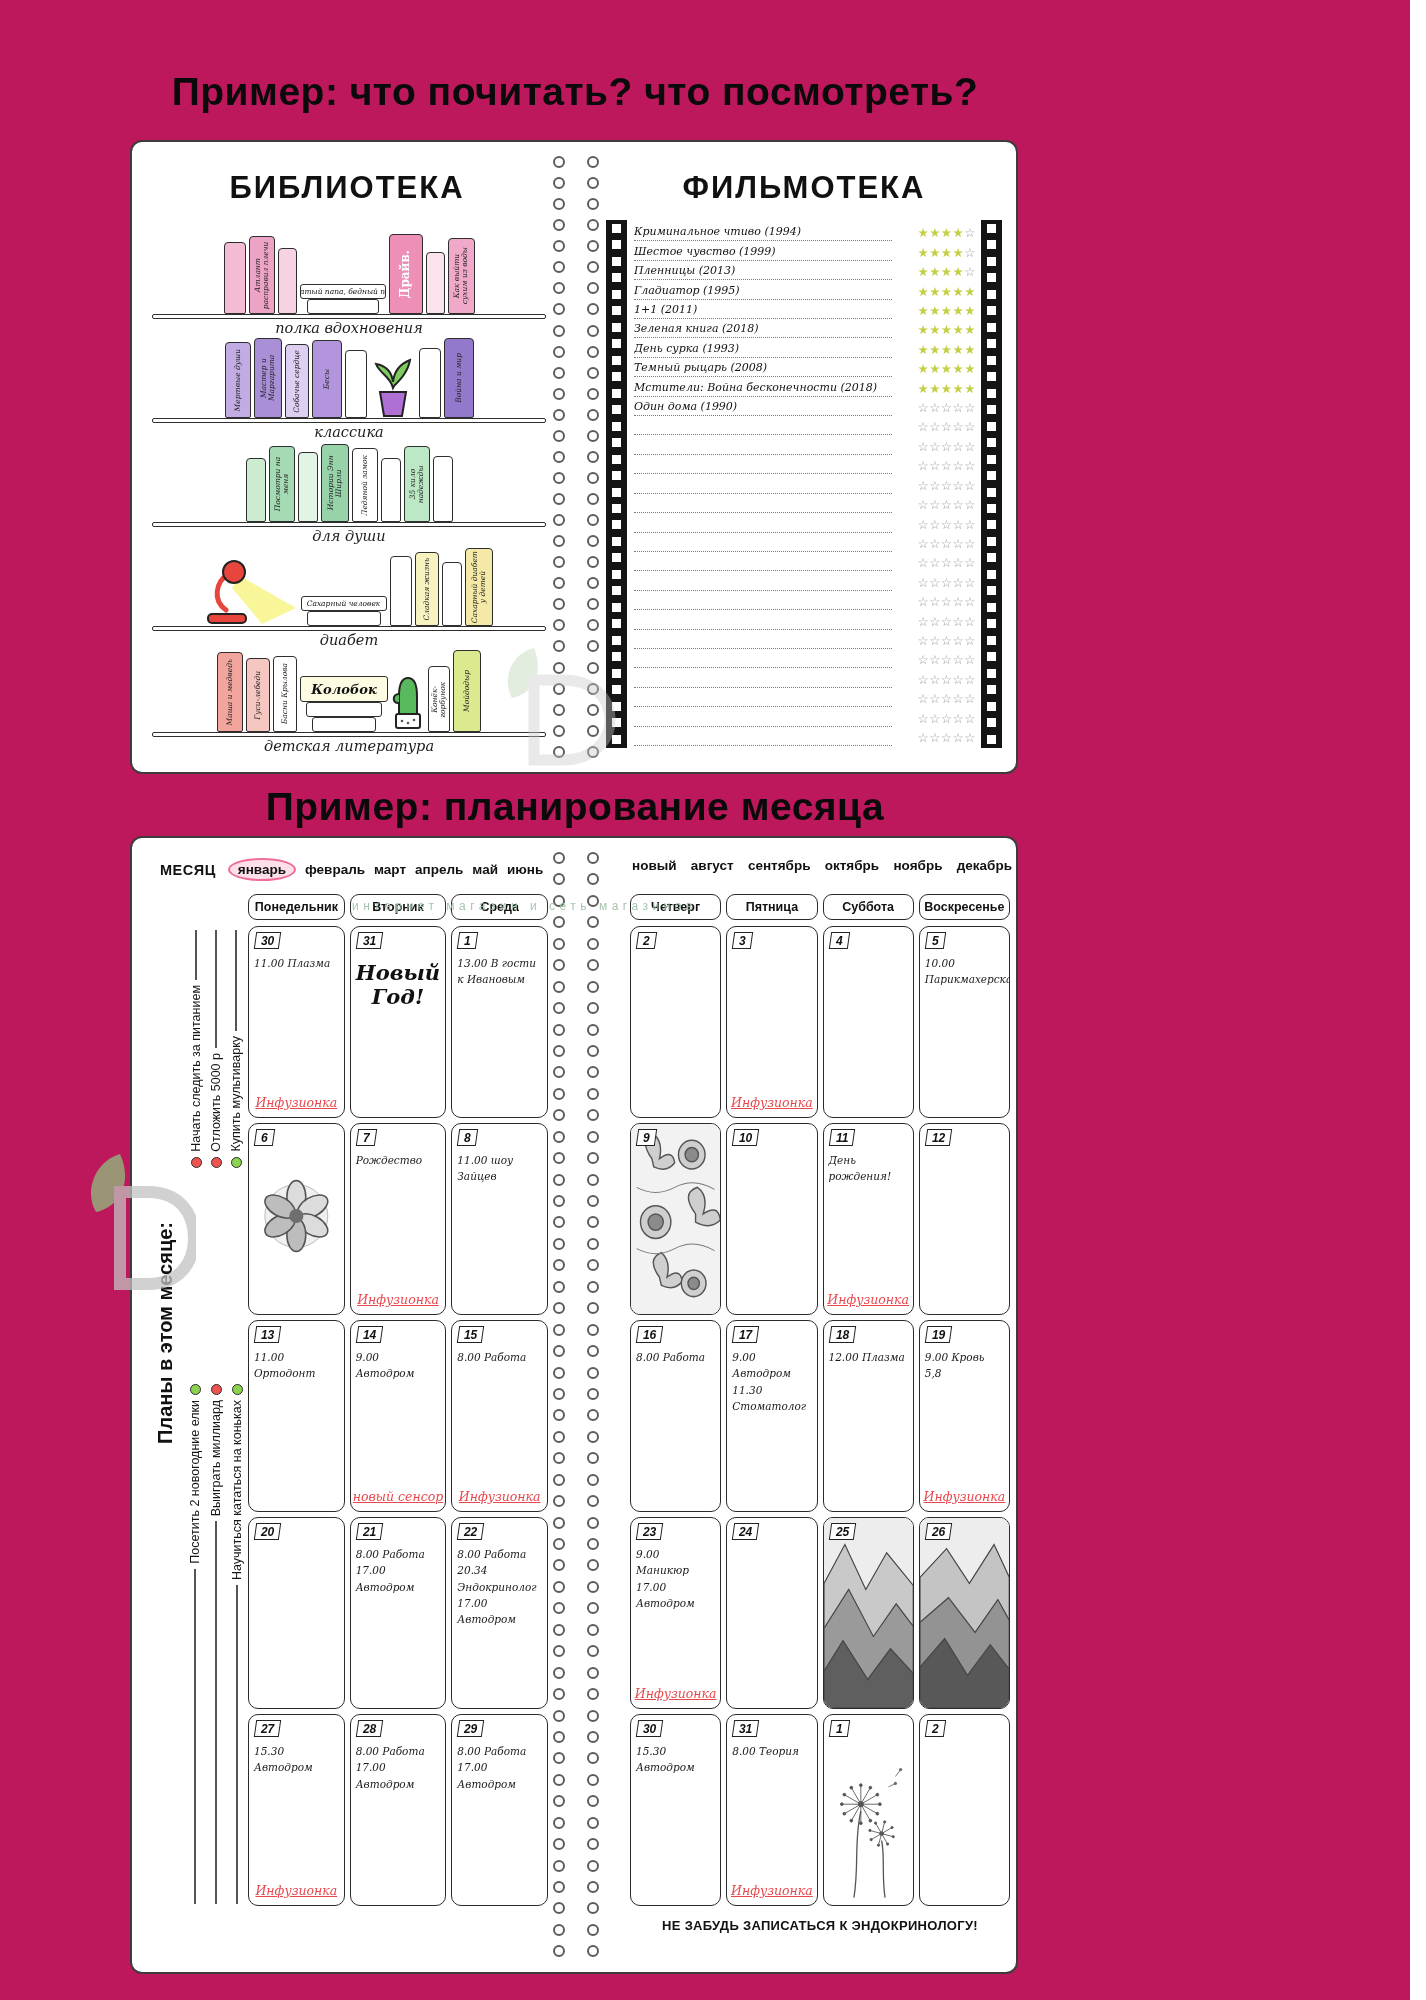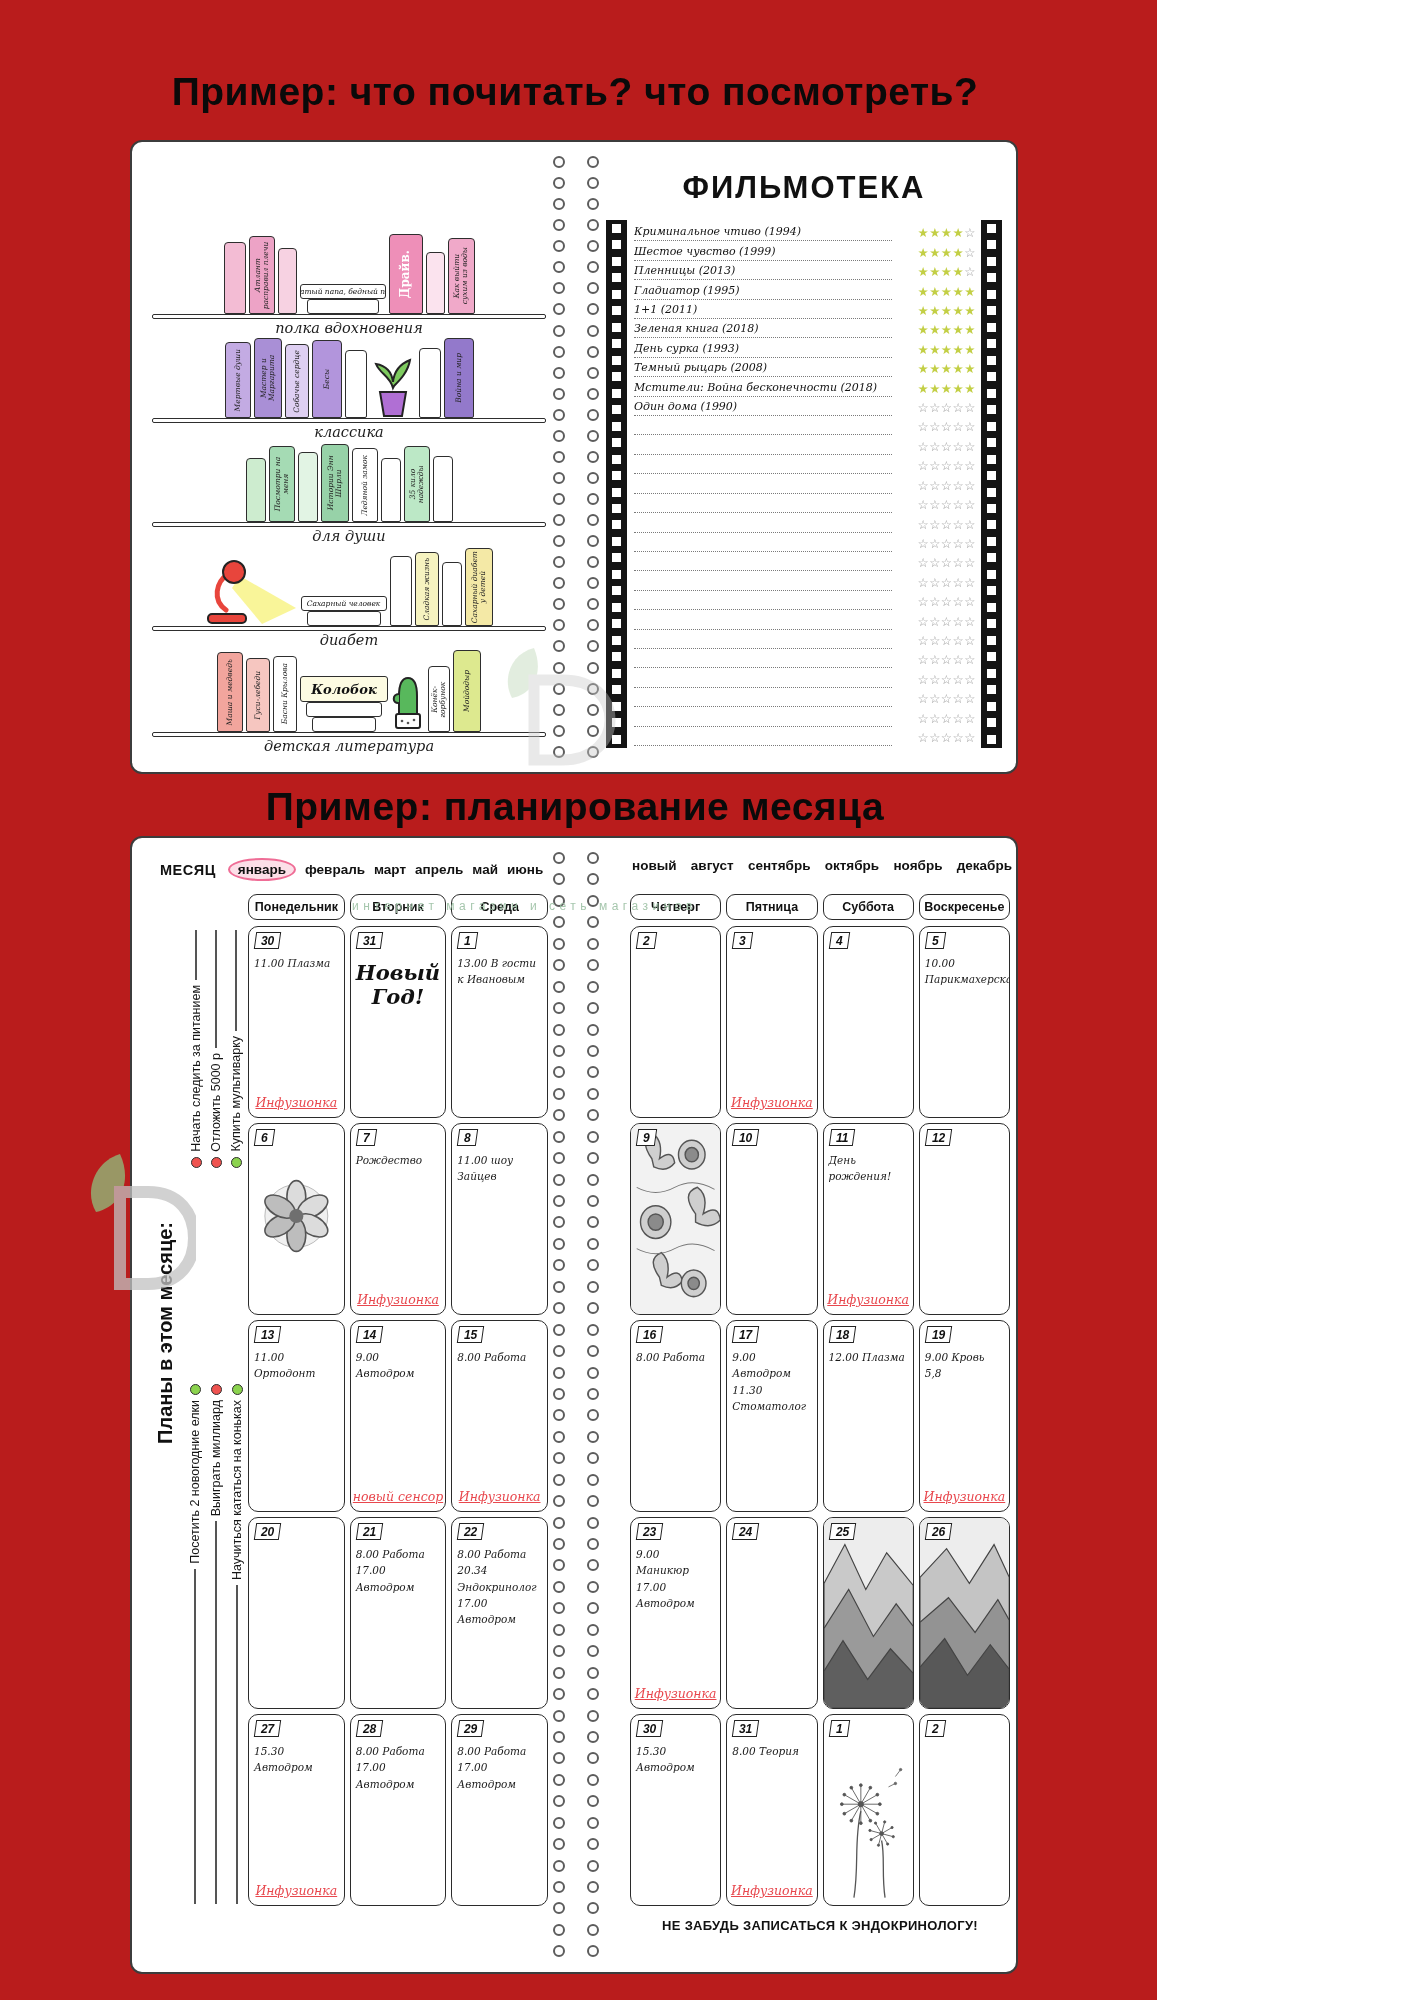--- a/index.html
+++ b/index.html
@@ -1,17 +1,17 @@
 <!DOCTYPE html>
 <html><head>
 <meta charset="utf-8">
 <style>
   *{margin:0;padding:0;box-sizing:border-box;}
   body{width:1426px;height:2000px;background:#fff;font-family:"Liberation Sans","DejaVu Sans",sans-serif;color:#111;}
-  .canvas{position:relative;width:1157px;height:2000px;background:#b91c1c;overflow:hidden;}
+  .canvas{position:relative;width:1410px;height:2000px;background:#be185d;overflow:hidden;}
   .headline{position:absolute;left:130px;width:890px;text-align:center;font-size:39px;font-weight:bold;letter-spacing:.5px;color:#0a0a0a;}
   .spread{position:absolute;left:130px;width:888px;background:#fff;border:2px solid #3c3c3c;border-radius:12px;}
   #spread1{top:140px;height:634px;}
   #spread2{top:836px;height:1138px;}
   .spiral-col{position:absolute;top:14px;bottom:14px;width:14px;display:flex;flex-direction:column;justify-content:space-between;align-items:center;}
   .hole{width:12px;height:12px;border-radius:50%;border:2px solid #5c5c5c;background:#fdfdfd;}
   
   .lib-page{position:absolute;left:14px;top:12px;width:402px;height:606px;}
   .page-title{text-align:center;font-size:31px;font-weight:bold;letter-spacing:2px;margin-top:16px;}
   .shelves{position:absolute;top:80px;left:4px;right:0;bottom:4px;display:flex;flex-direction:column;}
@@ -86,20 +86,21 @@
 </style>
 </head>
 <body>
 
 <div class="canvas">
 
   <div class="headline" style="top:70px">Пример: что почитать? что посмотреть?</div>
 
   <div class="spread" id="spread1">
     <div class="lib-page">
+      <div class="page-title">БИБЛИОТЕКА</div>
       <div class="shelves" id="shelves">
           <div class="shelf">
             <div class="shelf-books">
               <div class="book-v" style="background: rgb(243, 188, 212); width: 22px; height: 72px;">
                 <span class="spine-t"></span>
               </div>
               <div class="book-v" style="background: rgb(237, 163, 198); width: 26px; height: 78px;">
                 <span class="spine-t">Атлант расправил плечи</span>
               </div>
               <div class="book-v" style="background: rgb(247, 210, 226); width: 19px; height: 66px;">

